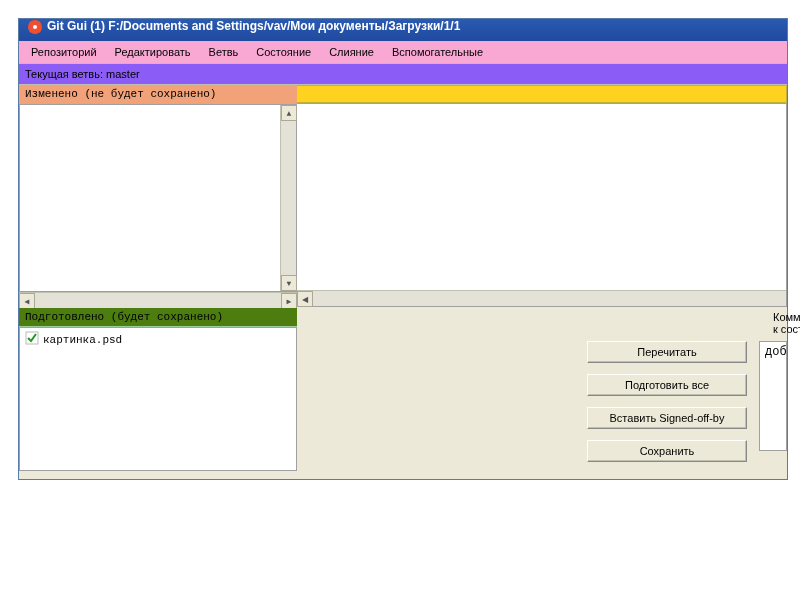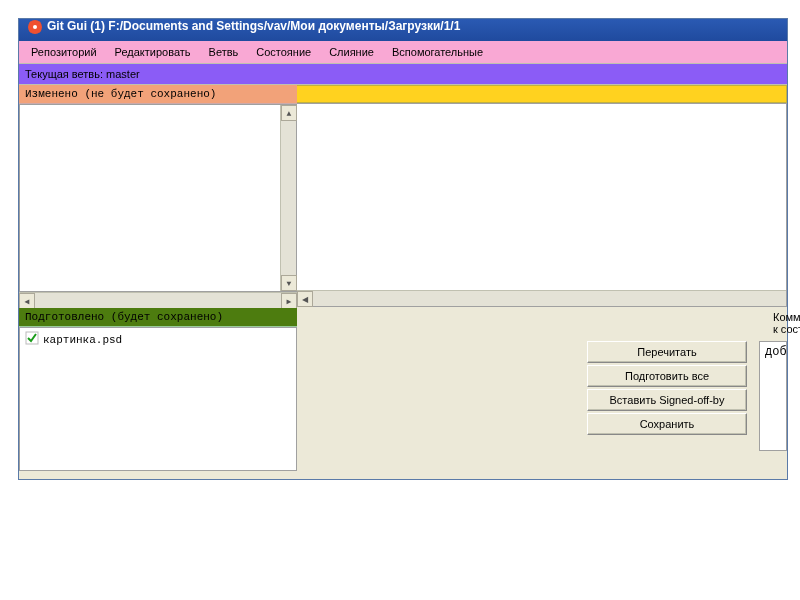--- a/index.html
+++ b/index.html
@@ -140,21 +140,21 @@
   }
   .commit-top-row {
     display: flex;
     align-items: center;
     margin-bottom: 6px;
     margin-left: 186px;
   }
   .btn-col {
     display: flex;
     flex-direction: column;
-    gap: 2px;
+    gap: 11px;
     width: 160px;
     float: left;
   }
   .win-btn {
     background: #ece9d8;
     border: 1px solid #888;
     border-top-color: #fff;
     border-left-color: #fff;
     padding: 4px 6px;
     text-align: center;

